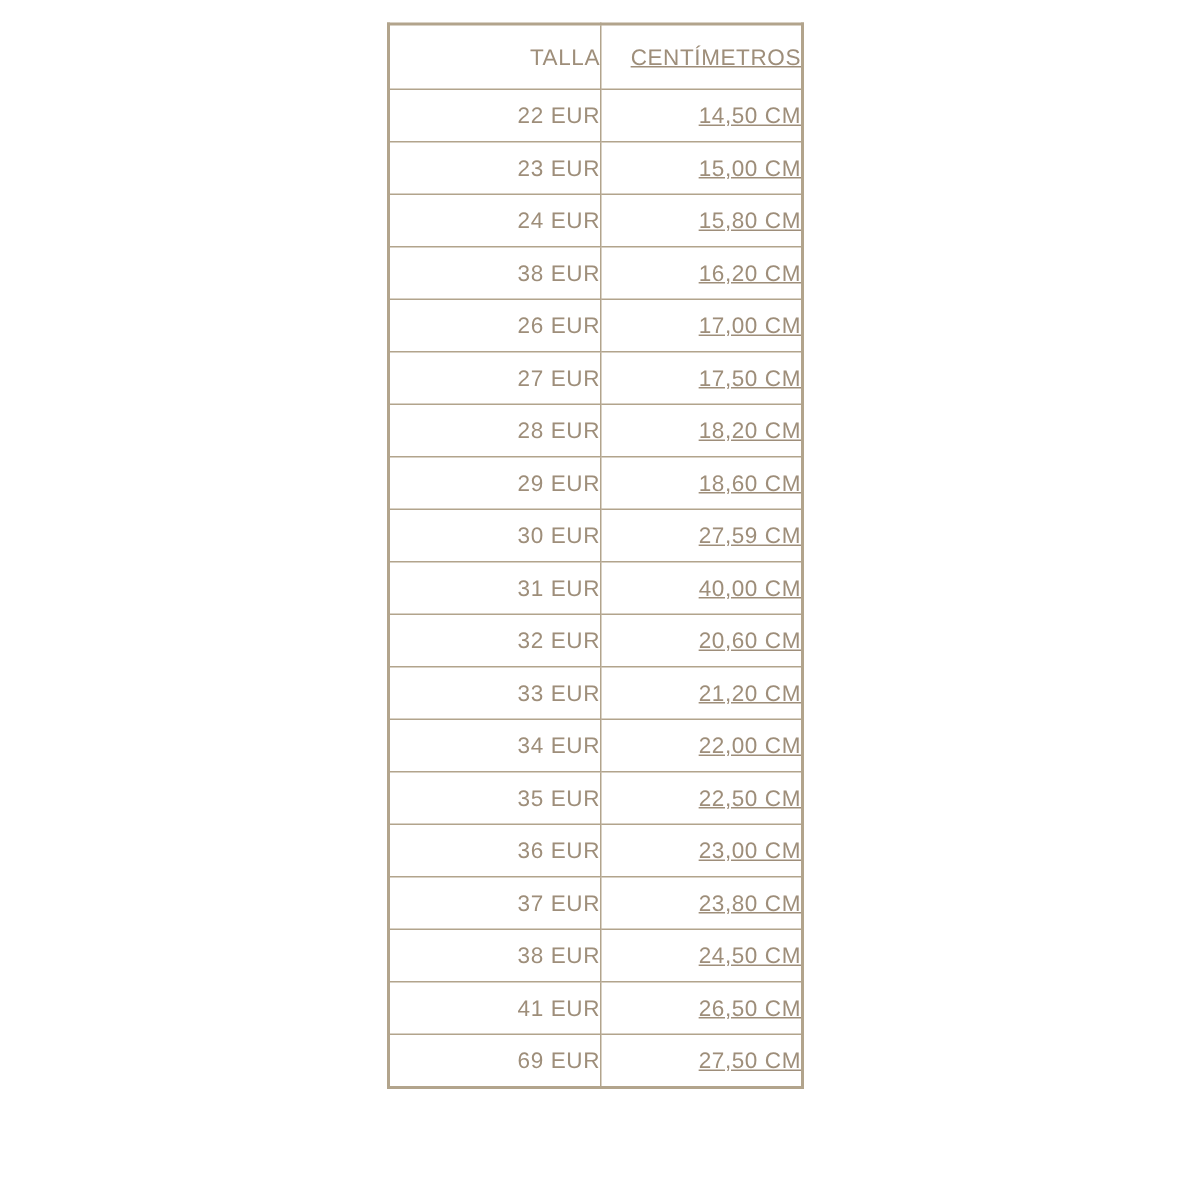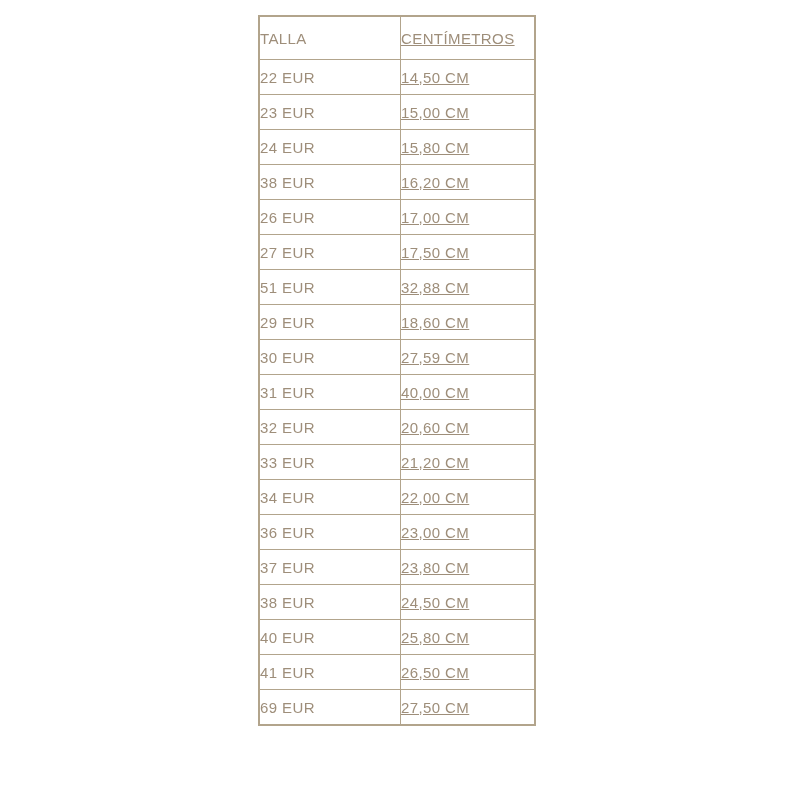--- a/index.html
+++ b/index.html
@@ -23,21 +23,21 @@
     top: 15px;
     border-collapse: collapse;
     border: 2px solid #b2a48c;
     color: #9e8e7a;
     font-size: 15px;
     letter-spacing: 0.4px;
   }
   .size-table th,
   .size-table td {
     border: 1px solid #b2a48c;
-    text-align: left;
+    text-align: right;
     vertical-align: middle;
     padding: 0;
     font-weight: normal;
   }
   .size-table th {
     height: 42px;
   }
   .size-table td {
     height: 34px;
   }
@@ -74,22 +74,22 @@
       </tr>
       <tr>
         <td class="col-talla">26 EUR</td>
         <td class="col-cm">17,00 CM</td>
       </tr>
       <tr>
         <td class="col-talla">27 EUR</td>
         <td class="col-cm">17,50 CM</td>
       </tr>
       <tr>
-        <td class="col-talla">51 EUR</td>
-        <td class="col-cm">32,88 CM</td>
+        <td class="col-talla">28 EUR</td>
+        <td class="col-cm">18,20 CM</td>
       </tr>
       <tr>
         <td class="col-talla">29 EUR</td>
         <td class="col-cm">18,60 CM</td>
       </tr>
       <tr>
         <td class="col-talla">30 EUR</td>
         <td class="col-cm">27,59 CM</td>
       </tr>
       <tr>
@@ -102,34 +102,34 @@
       </tr>
       <tr>
         <td class="col-talla">33 EUR</td>
         <td class="col-cm">21,20 CM</td>
       </tr>
       <tr>
         <td class="col-talla">34 EUR</td>
         <td class="col-cm">22,00 CM</td>
       </tr>
       <tr>
+        <td class="col-talla">35 EUR</td>
+        <td class="col-cm">22,50 CM</td>
+      </tr>
+      <tr>
         <td class="col-talla">36 EUR</td>
         <td class="col-cm">23,00 CM</td>
       </tr>
       <tr>
         <td class="col-talla">37 EUR</td>
         <td class="col-cm">23,80 CM</td>
       </tr>
       <tr>
         <td class="col-talla">38 EUR</td>
         <td class="col-cm">24,50 CM</td>
-      </tr>
-      <tr>
-        <td class="col-talla">40 EUR</td>
-        <td class="col-cm">25,80 CM</td>
       </tr>
       <tr>
         <td class="col-talla">41 EUR</td>
         <td class="col-cm">26,50 CM</td>
       </tr>
       <tr>
         <td class="col-talla">69 EUR</td>
         <td class="col-cm">27,50 CM</td>
       </tr>
     </tbody>

